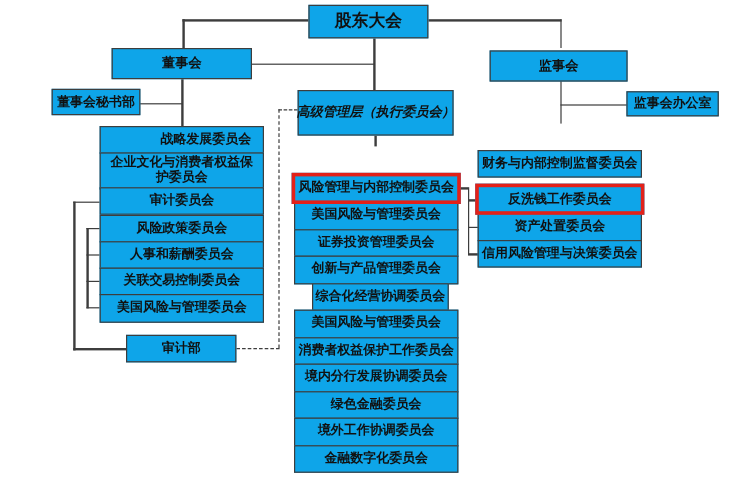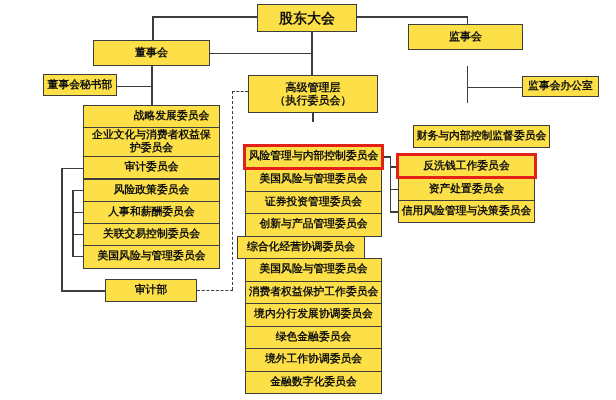--- a/index.html
+++ b/index.html
@@ -2,32 +2,32 @@
 <html style="--highlight: #e32119; --line: #3d3d3d;"><head>
 <meta charset="utf-8">
 <style>
   html,body{margin:0;padding:0;background:#fff;}
   #canvas{
     position:relative;width:616px;height:400px;background:#fff;overflow:hidden;
     font-family:"DejaVu Sans","Liberation Sans",sans-serif;
     font-weight:bold;color:#111;
   }
   .box{
-    position:absolute;box-sizing:border-box;background:#fde047;
+    position:absolute;box-sizing:border-box;background:#0ea5e9;
     border:1.5px solid var(--line,#3d3d3d);
     display:flex;align-items:center;justify-content:center;
     text-align:center;line-height:1.2;z-index:2;
     white-space:nowrap;
   }
   .box.wrap{white-space:normal;padding:0 3px;}
   .box.red{border:3px solid var(--highlight,#e32119);z-index:3;}
   .f14{font-size:14px;}
   .f13{font-size:11px;}
   .f11{font-size:10.8px;}
-  .two-line{flex-direction:column;}
+  .two-line{flex-direction:row;font-style:italic;}
   .hline,.vline{position:absolute;background:var(--line,#3d3d3d);z-index:1;}
   .hline{height:1.5px;}
   .vline{width:1.5px;}
   .dash-h{position:absolute;border-top:1.6px dashed var(--line,#3d3d3d);z-index:1;}
   .dash-v{position:absolute;border-left:1.6px dashed var(--line,#3d3d3d);z-index:1;}
 </style>
 </head>
 <body>
 
 <div id="canvas">
@@ -61,21 +61,21 @@
   <div class="hline" style="left:389.5px;top:211px;width:9px;"></div>
 
   <div class="dash-h" style="left:232px;top:91px;width:16px;"></div>
   <div class="dash-v" style="left:232px;top:91px;height:199px;"></div>
   <div class="dash-h" style="left:197px;top:290px;width:36px;"></div>
 
   <div class="box f14" style="left:257px;top:4px;width:100px;height:28px;">股东大会</div>
 
   <div class="box f13" style="left:93px;top:40px;width:117px;height:26px;">董事会</div>
 
-  <div class="box f13" style="left:408px;top:24px;width:115px;height:26px;">监事会</div>
+  <div class="box f13" style="left:408px;top:42px;width:115px;height:26px;">监事会</div>
 
   <div class="box f11" style="left:3px;top:74px;width:74px;height:22px;margin-left:40px;">董事会秘书部</div>
 
   <div class="box f11" style="left:522px;top:76px;width:77px;height:21px;">监事会办公室</div>
 
   <div class="box f13 two-line" style="left:248px;top:75px;width:130px;height:38px;">
     <span>高级管理层</span>
     <span>（执行委员会）</span>
   </div>
 
@@ -86,27 +86,27 @@
   <div class="box f11" style="left:83px;top:200.5px;width:137px;height:23px;">人事和薪酬委员会</div>
   <div class="box f11" style="left:83px;top:222.5px;width:137px;height:23px;">关联交易控制委员会</div>
   <div class="box f11" style="left:83px;top:244.5px;width:137px;height:24px;">美国风险与管理委员会</div>
 
   <div class="box f11" style="left:105px;top:279px;width:92px;height:23px;">审计部</div>
 
   <div class="box f11 red" style="left:243px;top:143.5px;width:141px;height:26px;">风险管理与内部控制委员会</div>
   <div class="box f11" style="left:245px;top:168px;width:137px;height:23.5px;">美国风险与管理委员会</div>
   <div class="box f11" style="left:245px;top:190.5px;width:137px;height:23.5px;">证券投资管理委员会</div>
   <div class="box f11" style="left:245px;top:213px;width:137px;height:23.5px;">创新与产品管理委员会</div>
-  <div class="box f11" style="left:237px;top:235.5px;width:128px;height:23.5px;">综合化经营协调委员会</div>
+  <div class="box f11" style="left:260px;top:235.5px;width:114px;height:23.5px;">综合化经营协调委员会</div>
   <div class="box f11" style="left:245px;top:258px;width:137px;height:23.5px;">美国风险与管理委员会</div>
   <div class="box f11" style="left:245px;top:280.5px;width:137px;height:23.5px;">消费者权益保护工作委员会</div>
   <div class="box f11" style="left:245px;top:303px;width:137px;height:23.5px;">境内分行发展协调委员会</div>
   <div class="box f11" style="left:245px;top:325.5px;width:137px;height:23.5px;">绿色金融委员会</div>
   <div class="box f11" style="left:245px;top:348px;width:137px;height:23.5px;">境外工作协调委员会</div>
   <div class="box f11" style="left:245px;top:370.5px;width:137px;height:23.5px;">金融数字化委员会</div>
 
-  <div class="box f11" style="left:413px;top:125px;width:137px;height:23px;">财务与内部控制监督委员会</div>
+  <div class="box f11" style="left:398px;top:125px;width:137px;height:23px;">财务与内部控制监督委员会</div>
 
   <div class="box f11 red" style="left:396px;top:153px;width:141px;height:26px;">反洗钱工作委员会</div>
   <div class="box f11" style="left:398px;top:177.5px;width:137px;height:23px;">资产处置委员会</div>
   <div class="box f11" style="left:398px;top:199.5px;width:137px;height:23px;">信用风险管理与决策委员会</div>
 
 </div>
 
 </body></html>

